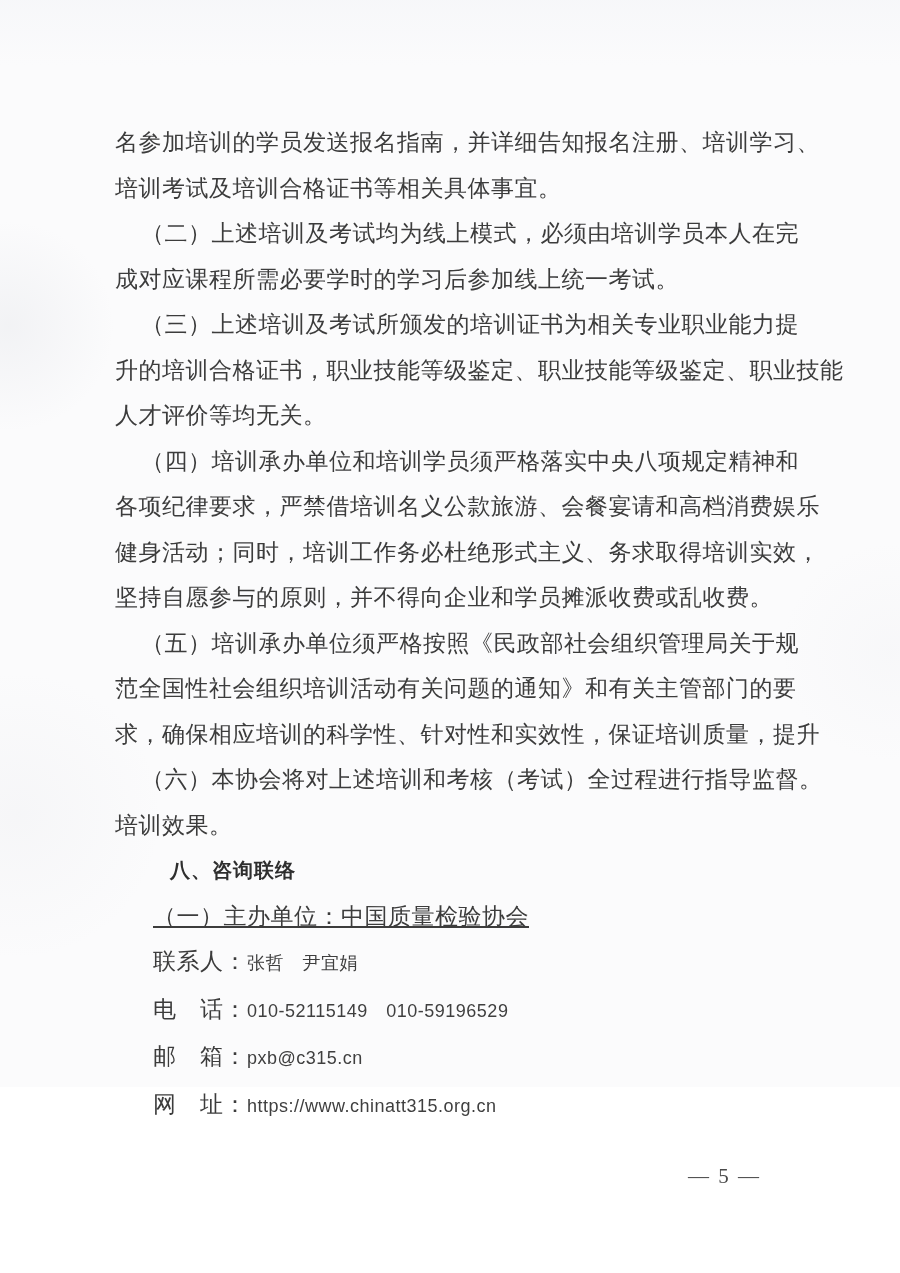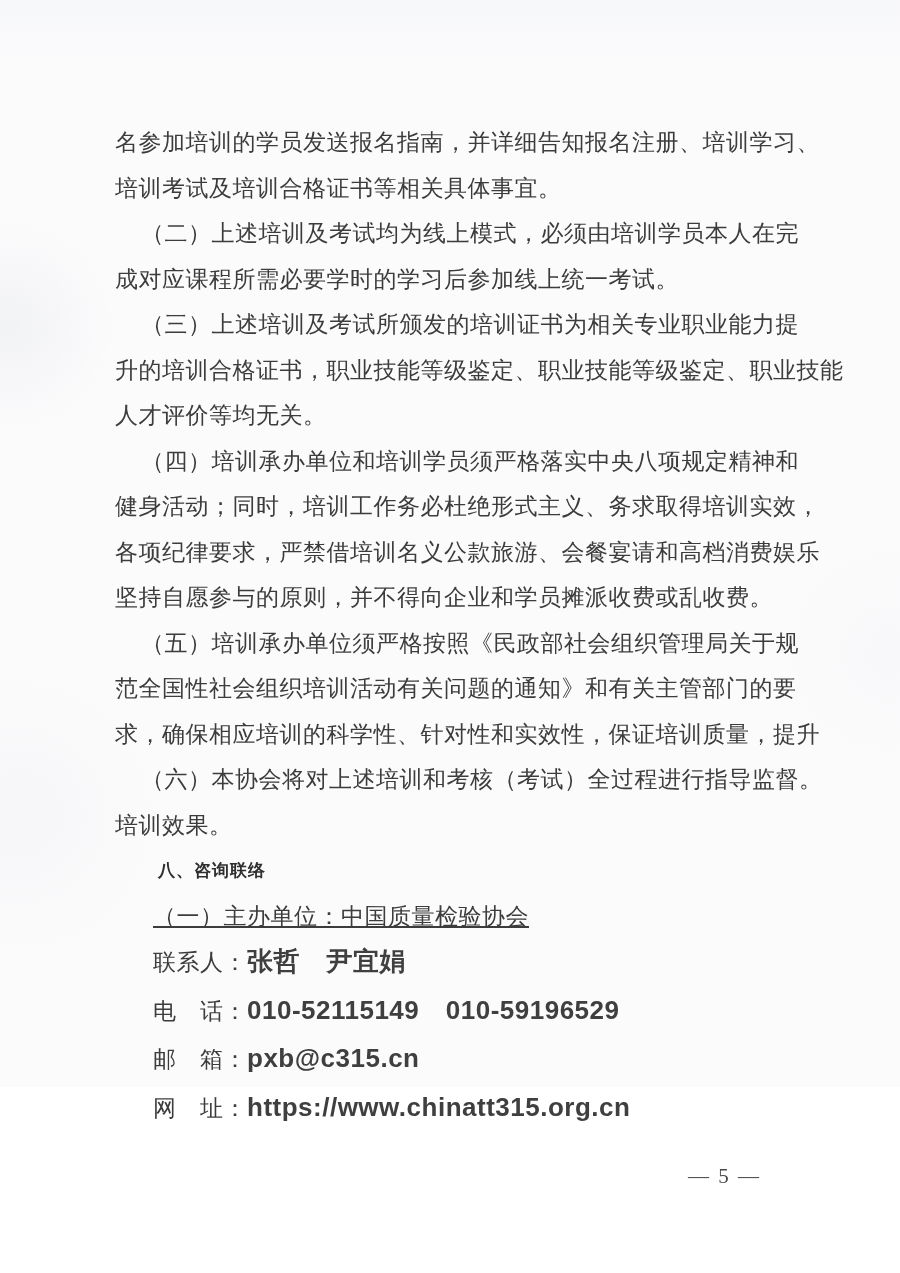--- a/index.html
+++ b/index.html
@@ -36,24 +36,24 @@
     white-space: pre;
     color: #3c3c3c;
     letter-spacing: 0.5px;
   }
   .line.indent {
     padding-left: 26px;
   }
   .heading {
     font-family: Liberation Sans, sans-serif;
     font-weight: 700;
-    font-size: 17px;
+    font-size: 20px;
     line-height: 45.5px;
     color: #2e2e2e;
-    margin-left: 43px;
+    margin-left: 55px;
     white-space: pre;
     letter-spacing: 1px;
   }
   .org-line {
     font-size: 23px;
     line-height: 45.5px;
     margin-left: 38px;
     white-space: pre;
     letter-spacing: 0.5px;
     text-decoration: underline;
@@ -61,24 +61,23 @@
   .contact-row {
     margin-left: 38px;
   }
   .contact-label {
     font-size: 23px;
     letter-spacing: 0.5px;
     font-family: Liberation Mono, monospace;
   }
   .contact-value {
     font-family: "Liberation Sans", "DejaVu Sans", sans-serif;
-    font-size: 26px;
+    font-size: 18px;
     letter-spacing: 0.5px;
     color: #3f3f3f;
-    font-weight: bold;
   }
   .footer {
     position: absolute;
     top: 1163px;
     left: 688px;
     font-size: 21px;
     line-height: 26px;
     color: #4a4a4a;
     letter-spacing: 2px;
     white-space: pre;
@@ -91,22 +90,22 @@
   <div class="content">
     <div id="paragraphs">
         <div class="line">名参加培训的学员发送报名指南，并详细告知报名注册、培训学习、</div>
         <div class="line">培训考试及培训合格证书等相关具体事宜。</div>
         <div class="line indent">（二）上述培训及考试均为线上模式，必须由培训学员本人在完</div>
         <div class="line">成对应课程所需必要学时的学习后参加线上统一考试。</div>
         <div class="line indent">（三）上述培训及考试所颁发的培训证书为相关专业职业能力提</div>
         <div class="line">升的培训合格证书，职业技能等级鉴定、职业技能等级鉴定、职业技能</div>
         <div class="line">人才评价等均无关。</div>
         <div class="line indent">（四）培训承办单位和培训学员须严格落实中央八项规定精神和</div>
+        <div class="line">各项纪律要求，严禁借培训名义公款旅游、会餐宴请和高档消费娱乐</div>
         <div class="line">健身活动；同时，培训工作务必杜绝形式主义、务求取得培训实效，</div>
-        <div class="line">各项纪律要求，严禁借培训名义公款旅游、会餐宴请和高档消费娱乐</div>
         <div class="line">坚持自愿参与的原则，并不得向企业和学员摊派收费或乱收费。</div>
         <div class="line indent">（五）培训承办单位须严格按照《民政部社会组织管理局关于规</div>
         <div class="line">范全国性社会组织培训活动有关问题的通知》和有关主管部门的要</div>
         <div class="line">求，确保相应培训的科学性、针对性和实效性，保证培训质量，提升</div>
         <div class="line indent">（六）本协会将对上述培训和考核（考试）全过程进行指导监督。</div>
         <div class="line">培训效果。</div>
       </div>
     <div class="heading">八、咨询联络</div>
     <div class="org-line">（一）主办单位：中国质量检验协会</div>
     <div id="contact-rows">

